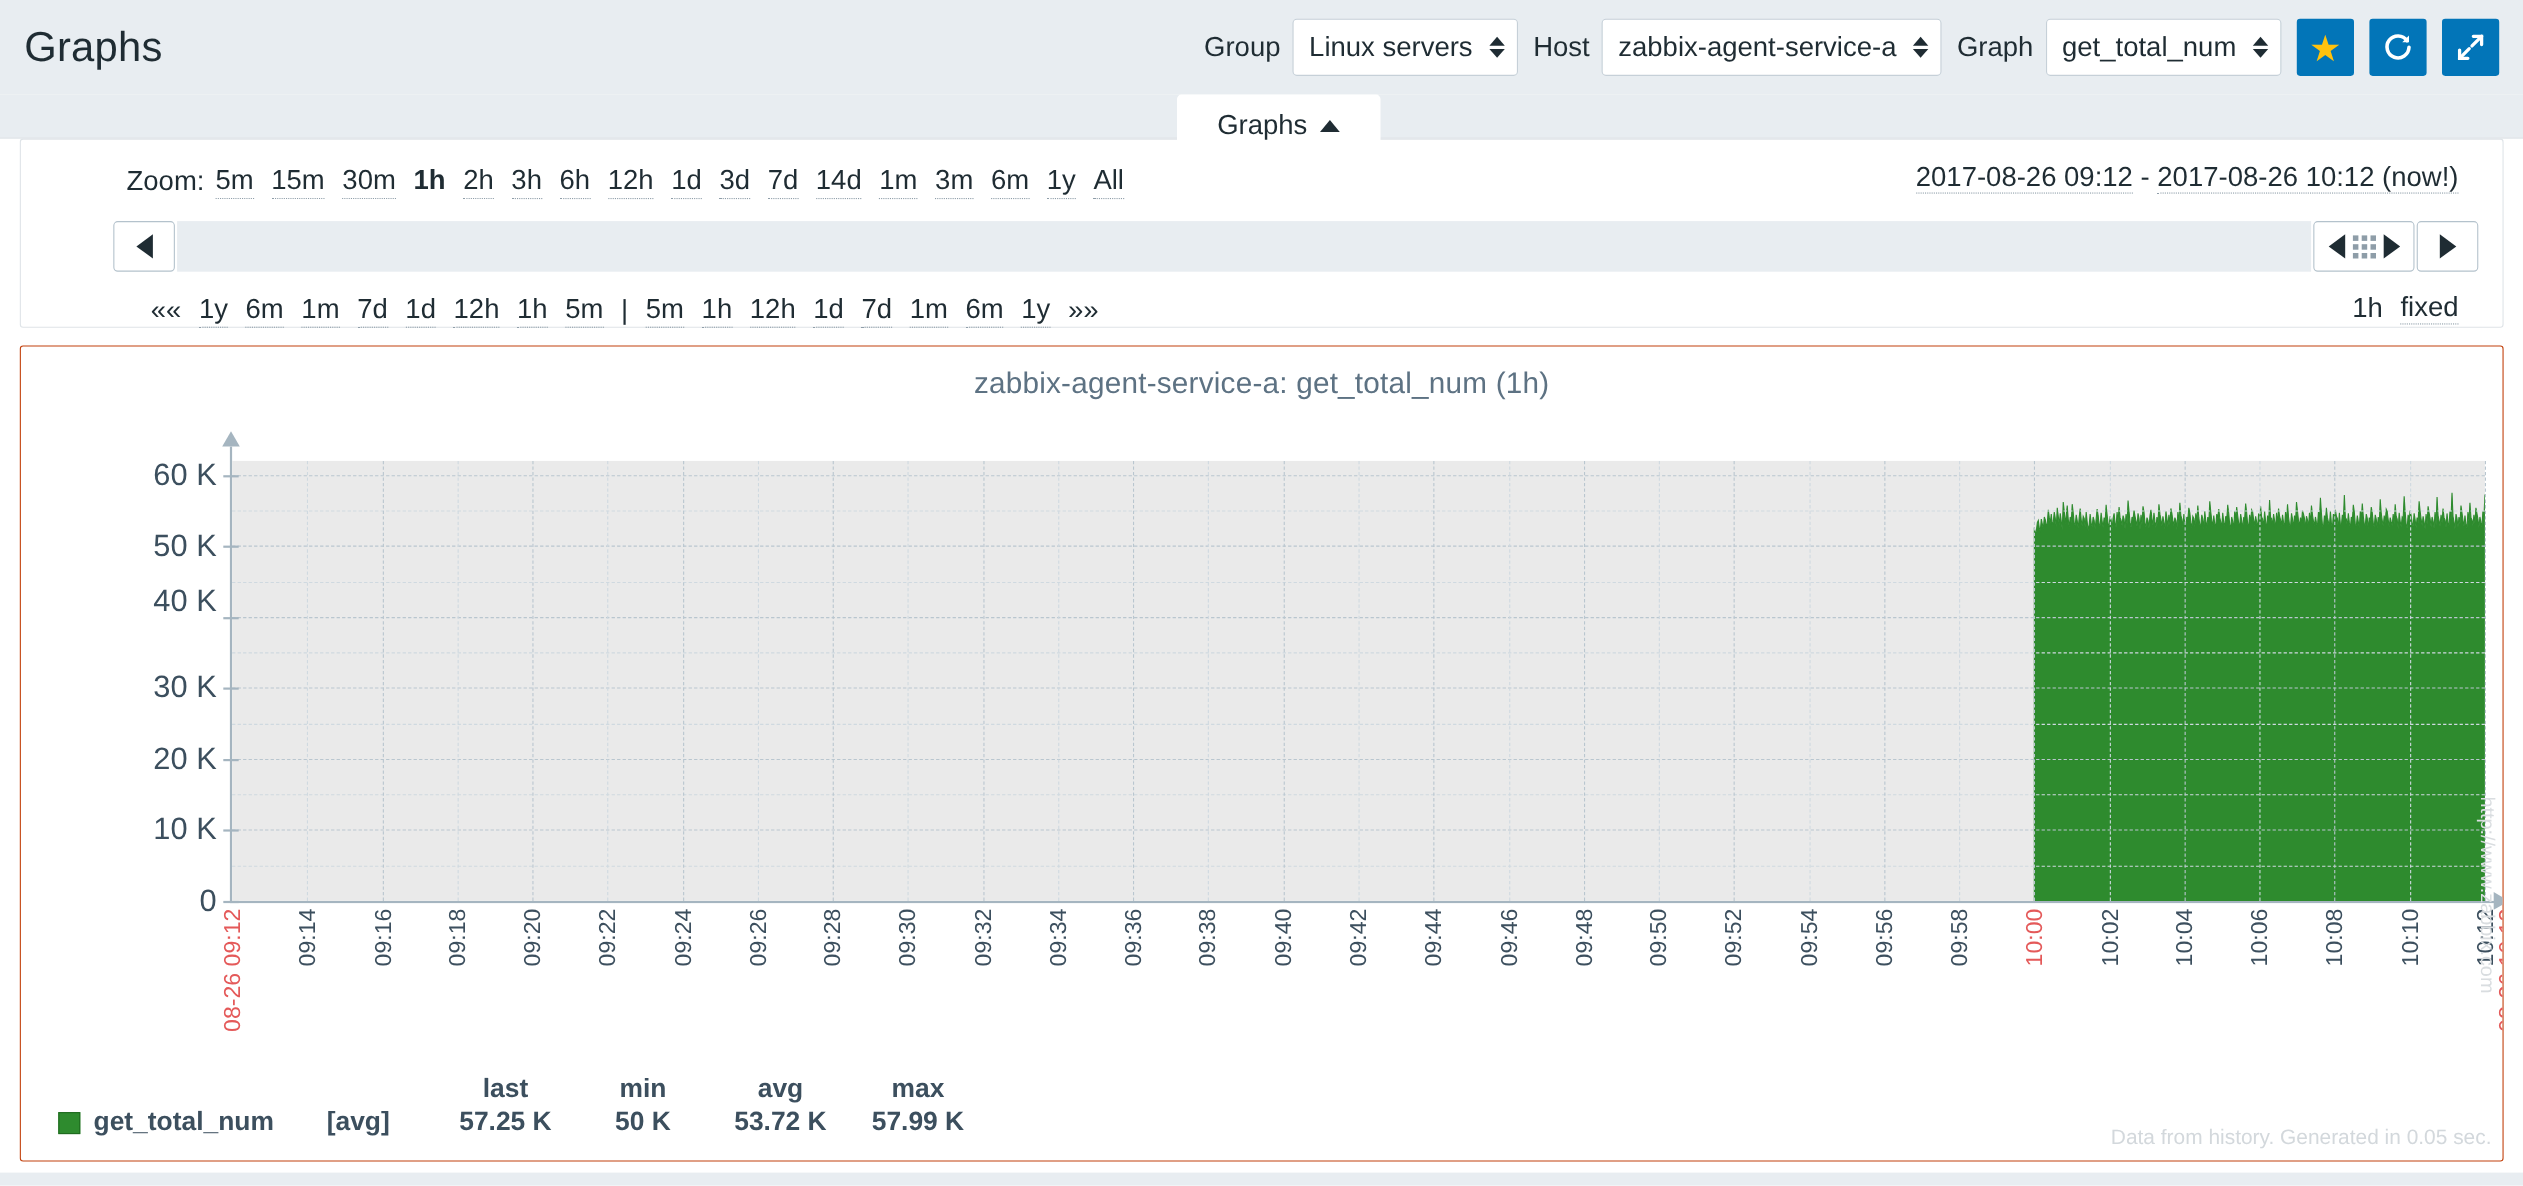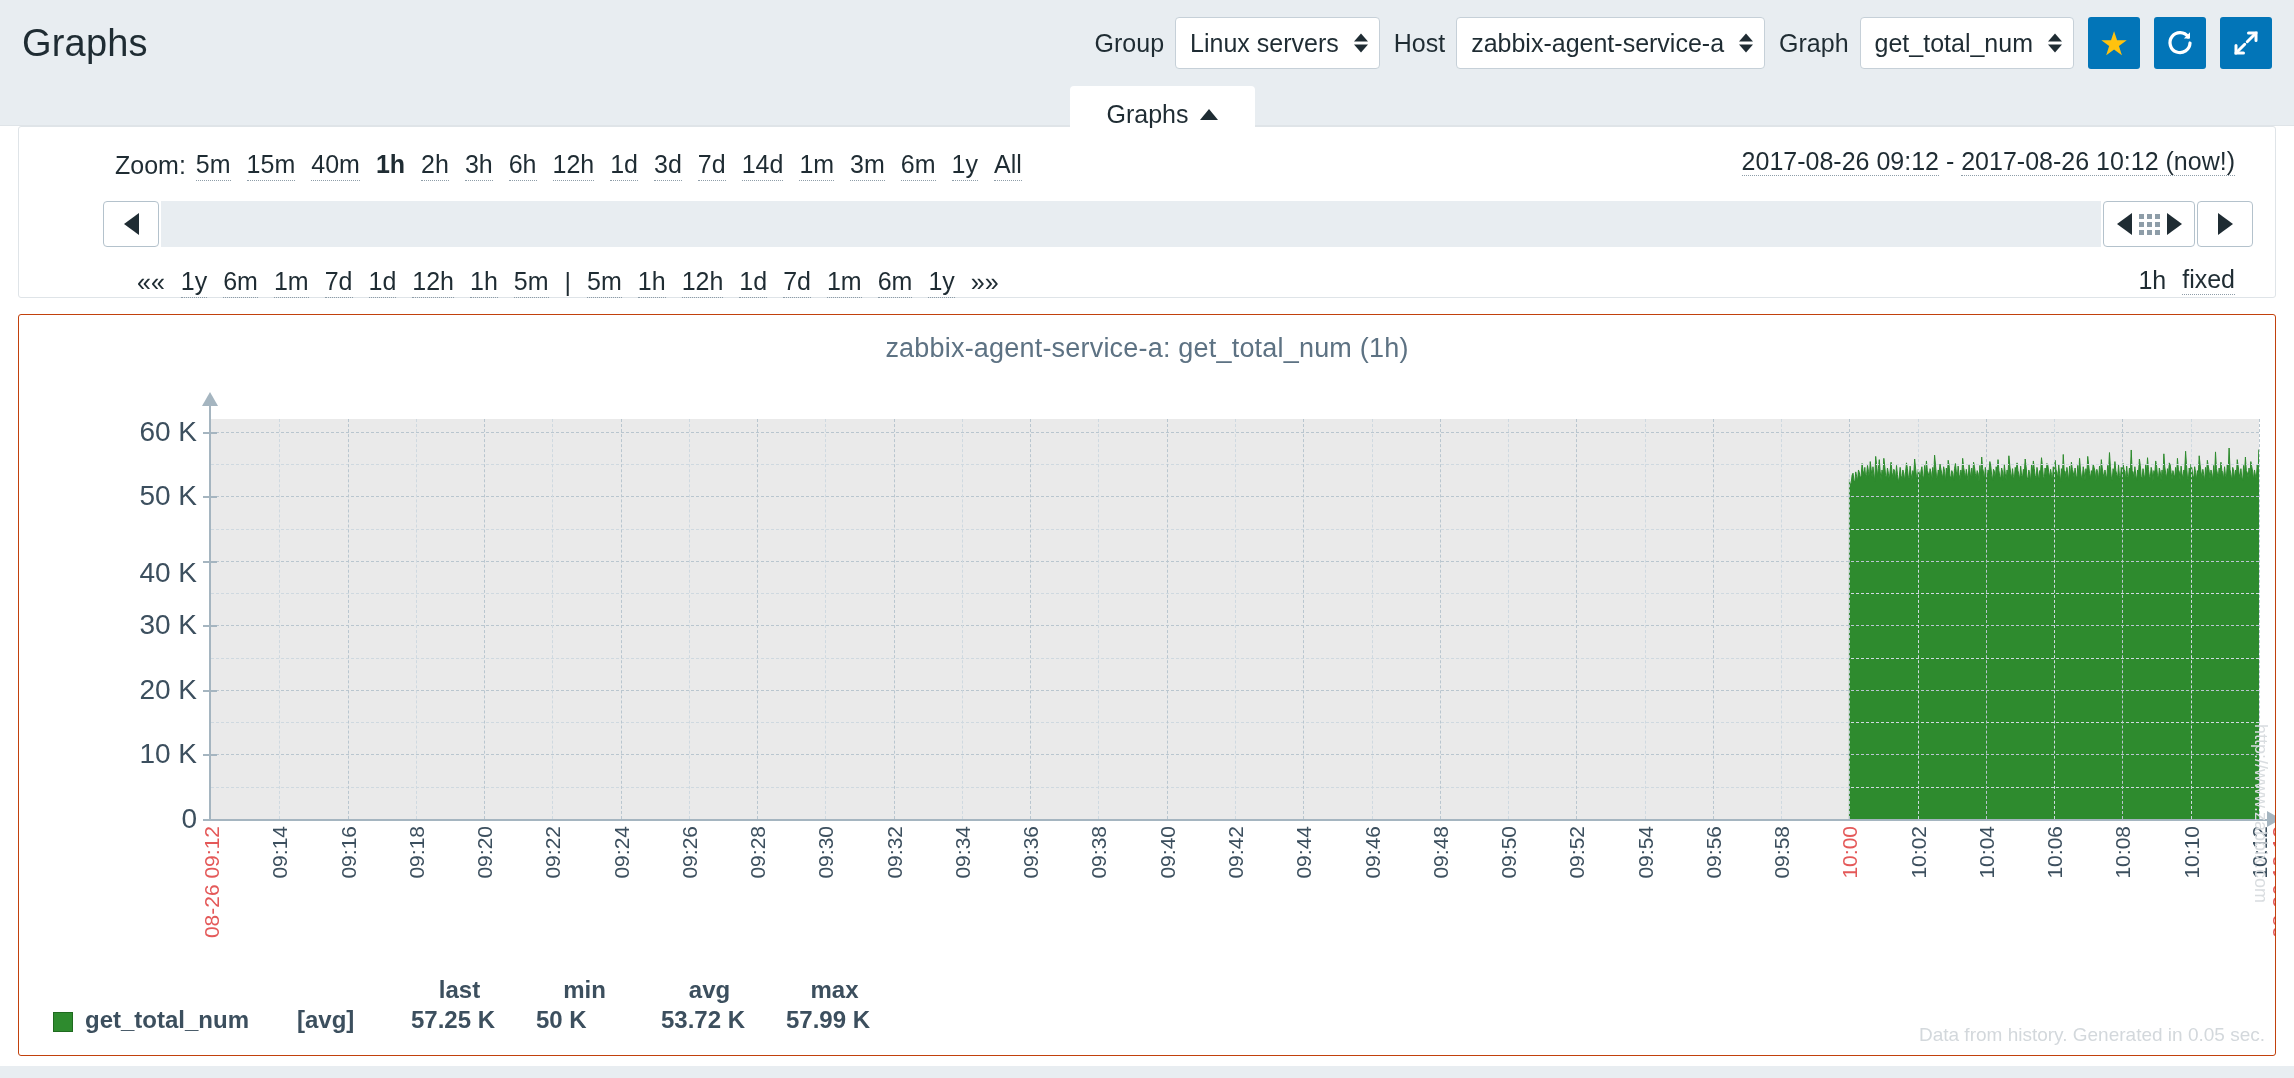--- a/index.html
+++ b/index.html
@@ -253,21 +253,21 @@
   .legend table { border-collapse: collapse; }
   .legend td { padding: 0; font-size: 24px; color:#3c4f5e;font-weight:bold; }
   .legend .hdr td { text-align:center; padding-bottom: 2px; }
   .swatch {
     display:inline-block; width: 20px; height: 20px;
     background: #2e8b2e; border: 1px solid #1f6b1f;
     vertical-align: middle; margin-right: 12px;
   }
   .col-name { min-width: 210px; }
   .col-agg  { min-width: 120px; text-align:left; padding-left: 34px !important; }
-  .col-val  { min-width: 125px; text-align: left; padding-left: 28px !important; }
+  .col-val  { min-width: 125px; text-align: center; padding-left: 28px !important; }
 
   .gen-text {
     position:absolute; right: 12px; bottom: 8px;
     font-size: 19px; color: #d3d8dc;
     white-space: nowrap;
   }
   .bottom-strip { position:absolute; left:0; bottom:0; width:2294px; height:12px; background:#e8edf1; }
 </style>
 </head>
 <body>
@@ -331,21 +331,21 @@
     </div>
   </div>
 
   <div class="filter-panel">
 
     <div class="zoom-row">
       <div class="zoom-label">Zoom:</div>
       <div class="zoom-links" id="zoom-links">
           <span class="zlink">5m</span>
           <span class="zlink">15m</span>
-          <span class="zlink">40m</span>
+          <span class="zlink">30m</span>
           <span class="zlink active">1h</span>
           <span class="zlink">2h</span>
           <span class="zlink">3h</span>
           <span class="zlink">6h</span>
           <span class="zlink">12h</span>
           <span class="zlink">1d</span>
           <span class="zlink">3d</span>
           <span class="zlink">7d</span>
           <span class="zlink">14d</span>
           <span class="zlink">1m</span>
@@ -415,21 +415,21 @@
 
   <div class="graph-panel">
     <div class="graph-title">zabbix-agent-service-a: get_total_num (1h)</div>
 
     <div class="chart-wrap">
       <div class="ylabels" id="ylabels">
           <div class="ytick" style="top: 455px;">0</div>
           <div class="ytick" style="top: 390.484px; text-align: right;">10 K</div>
           <div class="ytick" style="top: 325.968px;">20 K</div>
           <div class="ytick" style="top: 261.452px;">30 K</div>
-          <div class="ytick" style="top: 209px;">40 K</div>
+          <div class="ytick" style="top: 182px;">40 K</div>
           <div class="ytick" style="top: 132.419px;">50 K</div>
           <div class="ytick" style="top: 67.9032px;">60 K</div>
         </div>
       <div class="yaxis-arrow"></div>
       <div class="yaxis-line"></div>
       <div class="xaxis-line"></div>
       <div class="xaxis-arrow"></div>
 
       <div class="plot" id="plot">
         <svg class="series-canvas" id="series-svg" viewBox="0 0 2048 400" preserveAspectRatio="none">

